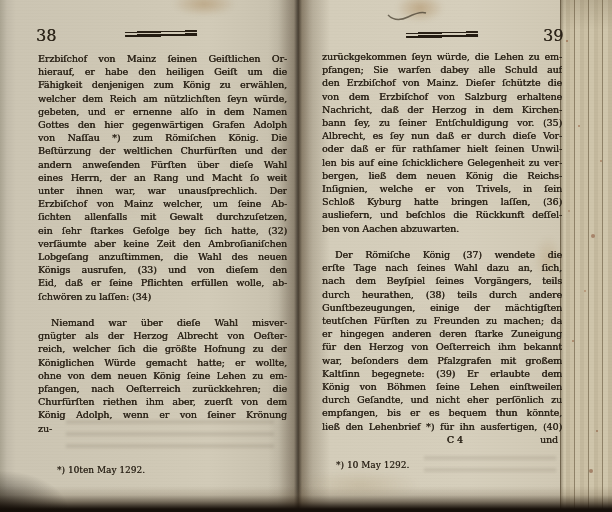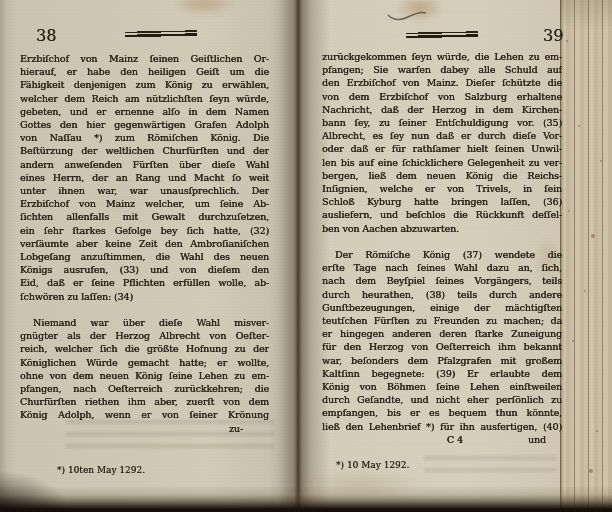--- a/index.html
+++ b/index.html
@@ -83,30 +83,30 @@
   .head-rule{position:absolute;width:72px;height:7px;transform:rotate(-1.2deg);
     background:linear-gradient(180deg,rgba(0,0,0,0) 0 1px,#2a2116 1px 2.5px,
       rgba(0,0,0,0) 2.5px 4px,#241c12 4px 6.5px,rgba(0,0,0,0) 6.5px);}
   .hr-left{left:125px;top:30px;}
   .hr-right{left:406px;top:31px;}
   .text-block{
     position:absolute;color:var(--ink,#2c2419);font-size:9.5px;line-height:13.2px;
     letter-spacing:-.1px;overflow:hidden;
     text-shadow:.35px 0 0 rgba(43,35,24,.85),0 .25px 0 rgba(43,35,24,.4);
   }
-  .tb-left{left:20px;top:52px;width:249px;}
+  .tb-left{left:38px;top:52px;width:249px;}
   .tb-right{left:322px;top:50px;width:240px;}
   .line{text-align:justify;text-align-last:justify;white-space:nowrap;}
   .line.last{text-align-last:left;}
   .line.indent{text-indent:13px;}
   .para-gap{height:13.2px;}
-  .catchword-row{text-align:right;padding-right:26px;}
+  .catchword-row{text-align:left;padding-right:26px;}
   .sig-row{position:relative;height:13.2px;}
   .sig-mark{position:absolute;left:52%;}
-  .sig-catchword{position:absolute;right:16px;}
+  .sig-catchword{position:absolute;right:4px;}
   .footnote{
     position:absolute;font-size:8.8px;color:var(--ink,#2c2419);
     text-shadow:.3px 0 0 rgba(43,35,24,.8);letter-spacing:.1px;
   }
   .fn-left{left:57px;top:465px;}
   .fn-right{left:336px;top:460px;}
 </style>
 </head>
 <body>
 

